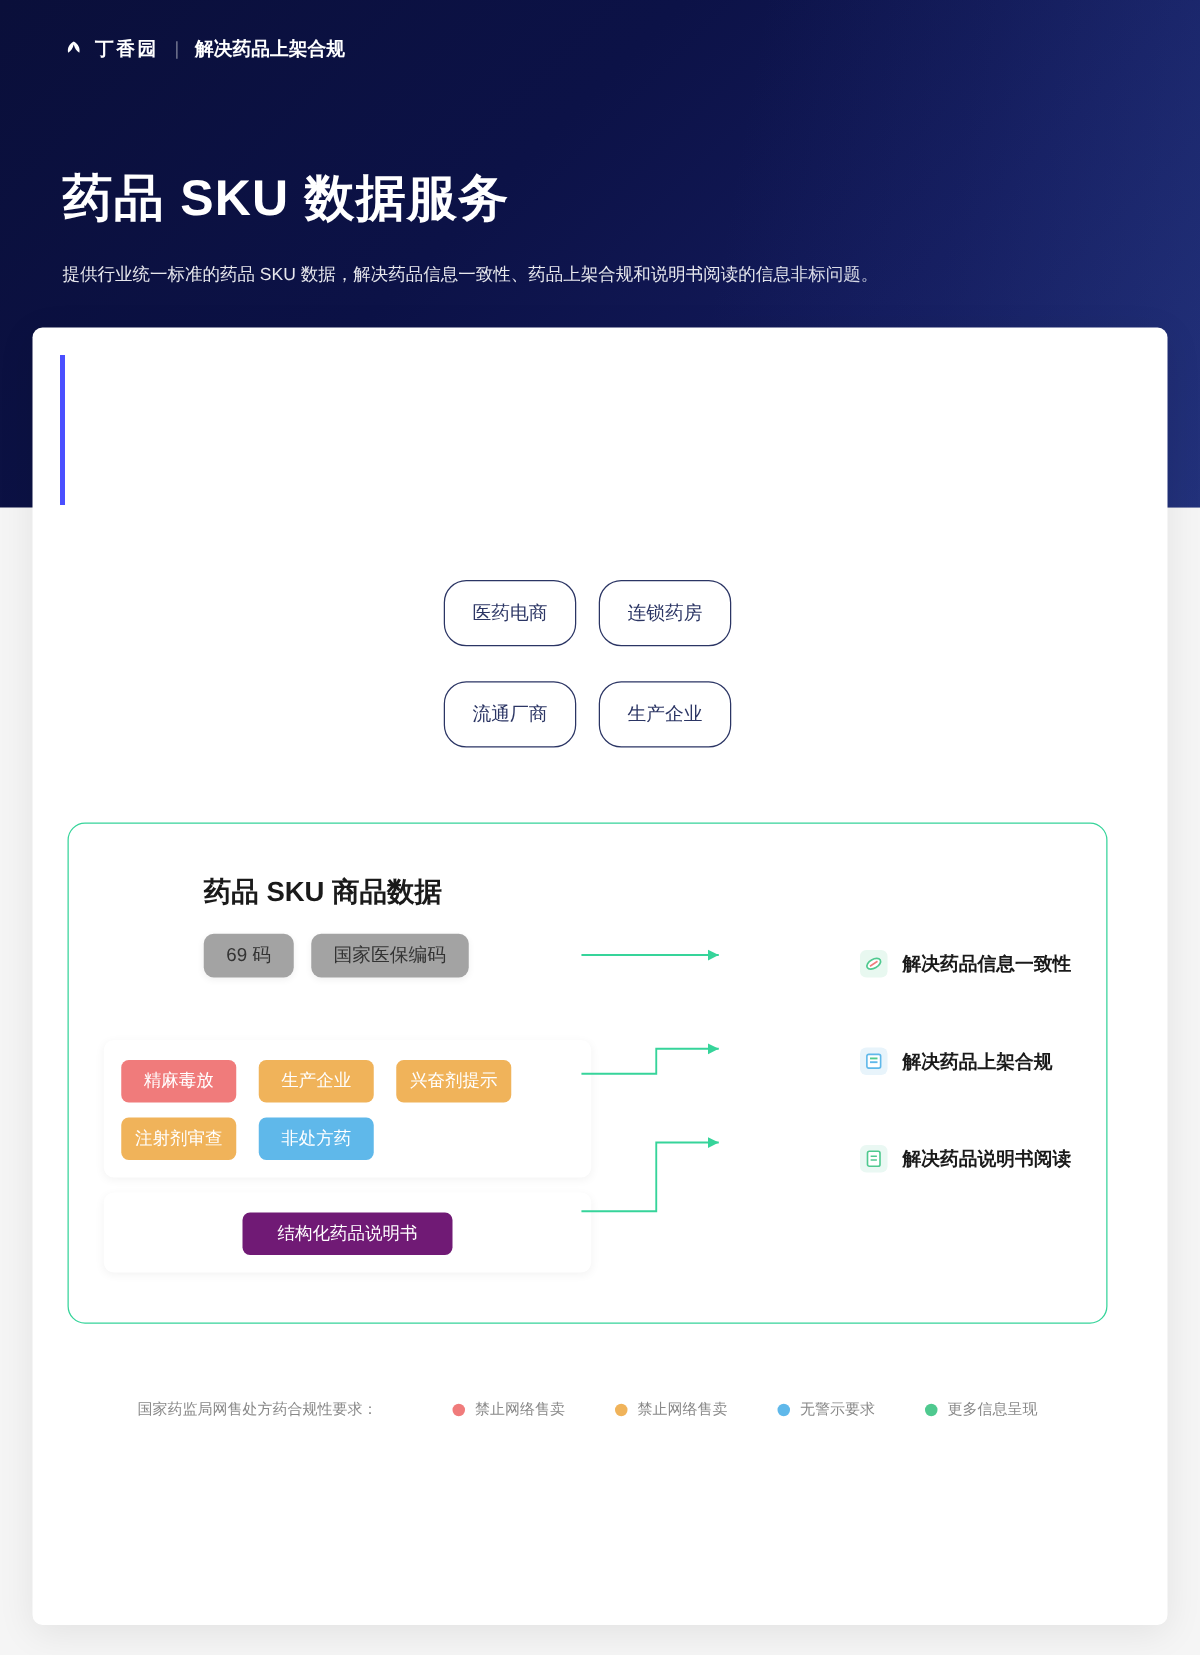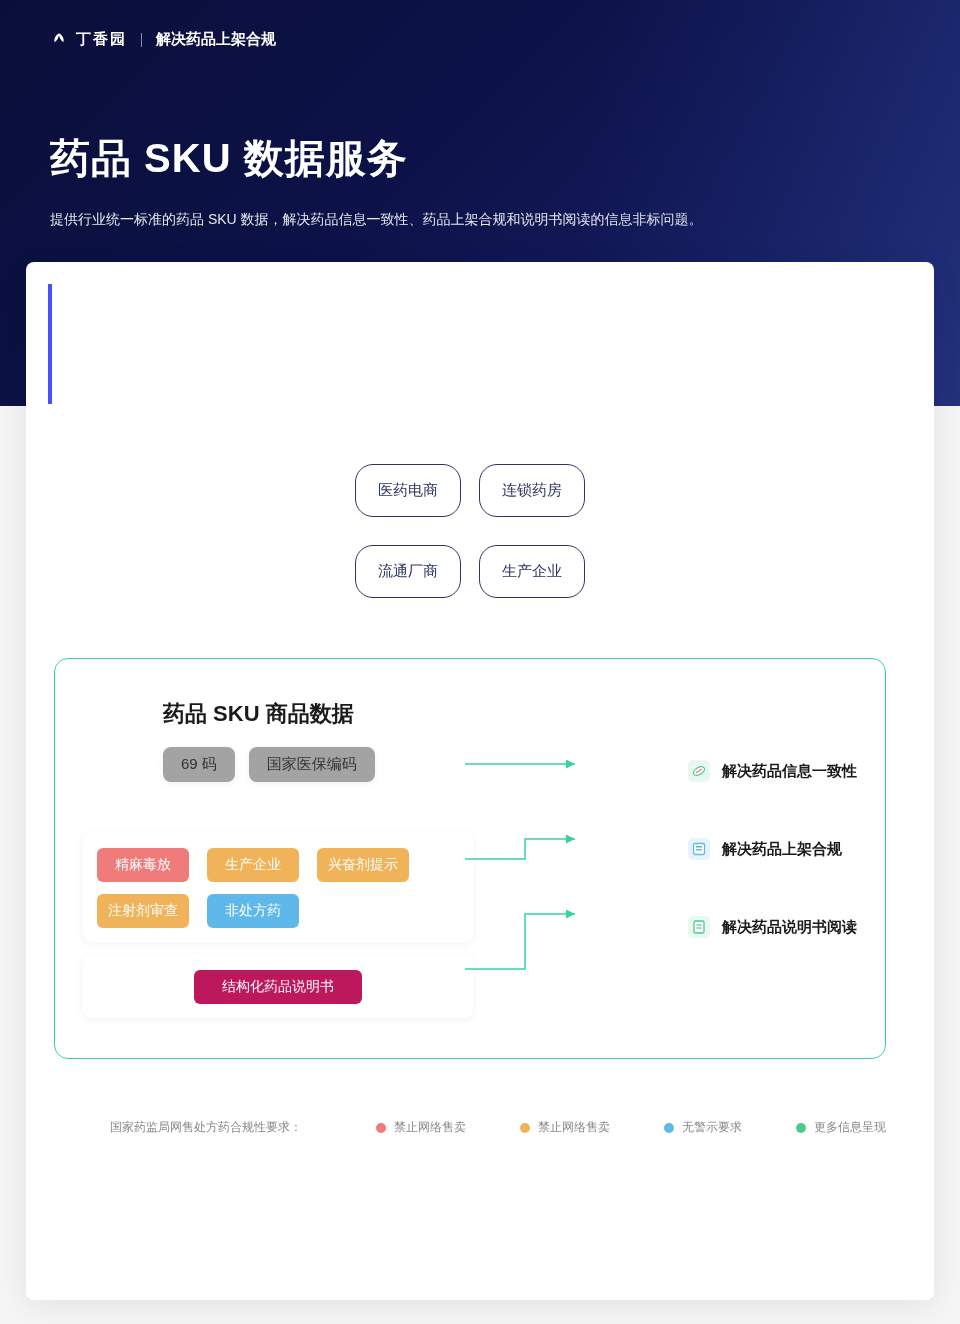--- a/index.html
+++ b/index.html
@@ -87,41 +87,40 @@
   }
   .tag-row { display: flex; gap: 18px; margin-bottom: 12px; }
   .tag-row:last-child { margin-bottom: 0; }
   .tag {
     color: #fff; border-radius: 6px; padding: 8px 4px; font-size: 14px;
     min-width: 92px; text-align: center;
   }
   .tag.red { background: #f07b7b; }
   .tag.orange { background: #f0b35a; }
   .tag.blue { background: #5fb8ea; }
-  .tag.green { background: #be185d; }
+  .tag.green { background: #701a75; }
   .tag-single { display:flex; justify-content:center; }
   .tag-single .tag { padding: 8px 28px; }
 
   .outputs { position: absolute; right: 28px; top: 101px; display: flex; flex-direction: column; gap: 56px; }
   .output-item { display: flex; align-items: center; gap: 12px; font-size: 15px; font-weight: 700; color: #1a1a1a; }
   .output-icon {
     width: 22px; height: 22px; border-radius: 5px; display:flex; align-items:center; justify-content:center;
     font-size: 13px;
   }
   .oi-pill { background: #e8f8f0; }
   .oi-check { background: #e8f4fb; }
   .oi-doc { background: #eaf8f3; }
 
   .connectors { position:absolute; left: 410px; top: 90px; width: 130px; height: 270px; pointer-events:none;}
 
   .legend {
     display: flex; align-items: center; gap: 40px;
     margin-top: 60px; font-size: 12px; color: #888;
     padding-left: 56px;
-    justify-content: space-between;
   }
   .legend-label { color: #888; font-size: 12px; margin-right: 20px;}
   .legend-item { display: flex; align-items: center; gap: 8px; color: #888;}
   .dot { width: 10px; height: 10px; border-radius: 50%; }
   .dot.red { background: #f07b7b; }
   .dot.orange { background: #f0b35a; }
   .dot.blue { background: #5fb8ea; }
   .dot.green { background: #4fc98f; }
 </style>
 </head>

